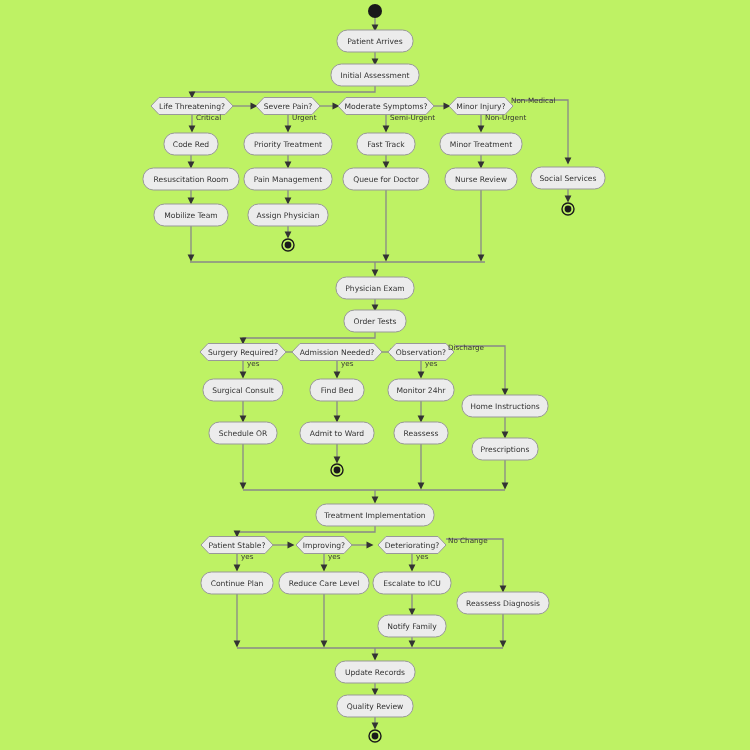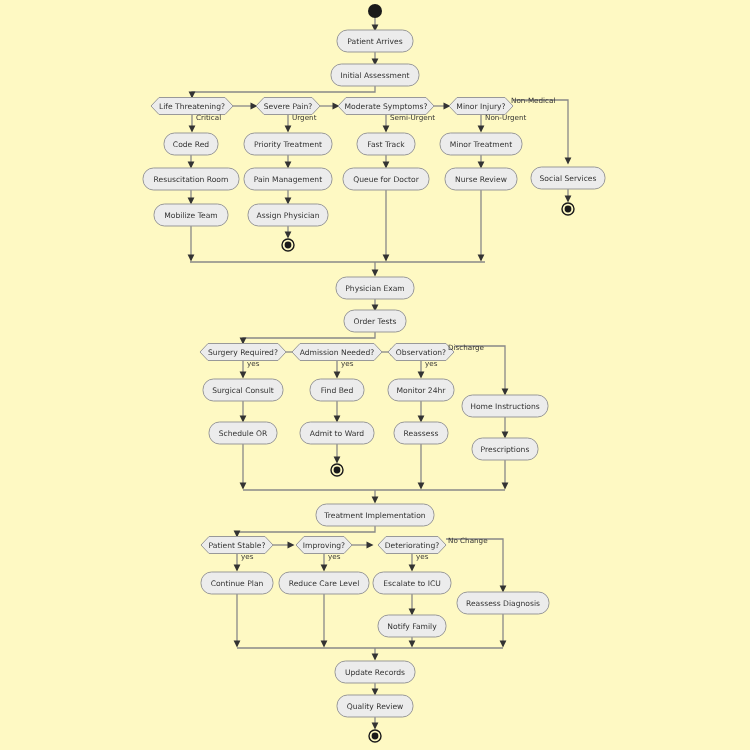--- a/index.html
+++ b/index.html
@@ -1,16 +1,16 @@
 <!DOCTYPE html>
 <html><head>
 <meta charset="utf-8">
 <style>
   html,body{margin:0;padding:0;background:#ffffff;}
-  #stage{position:relative;width:750px;height:750px;background:#fef9c3;
+  #stage{position:relative;width:750px;height:750px;background:#bef264;
          font-family:"DejaVu Sans","Liberation Sans",sans-serif;}
   svg{display:block;}
   .node-rect{fill:#ECECEC;stroke:#999999;stroke-width:1;}
   .node-hex{fill:#ECECEC;stroke:#999999;stroke-width:1;}
   .node-label{fill:#333333;font-size:7.6px;font-family:"DejaVu Sans","Liberation Sans",sans-serif;
               text-anchor:middle;dominant-baseline:middle;}
   .edge-line{stroke:#888888;stroke-width:1.3;fill:none;}
   .edge-head{fill:#333333;}
   .edge-label{fill:#333333;font-size:7.2px;font-family:"DejaVu Sans","Liberation Sans",sans-serif;}
   .start-dot{fill:#1a1a1a;}

